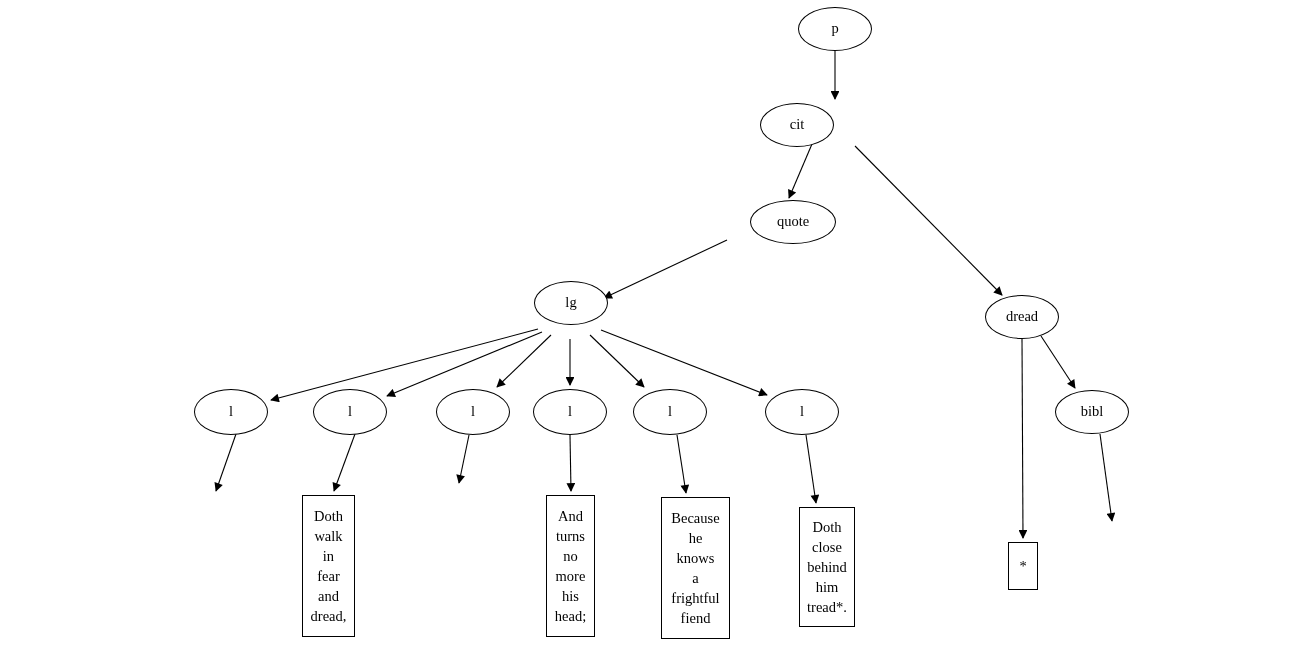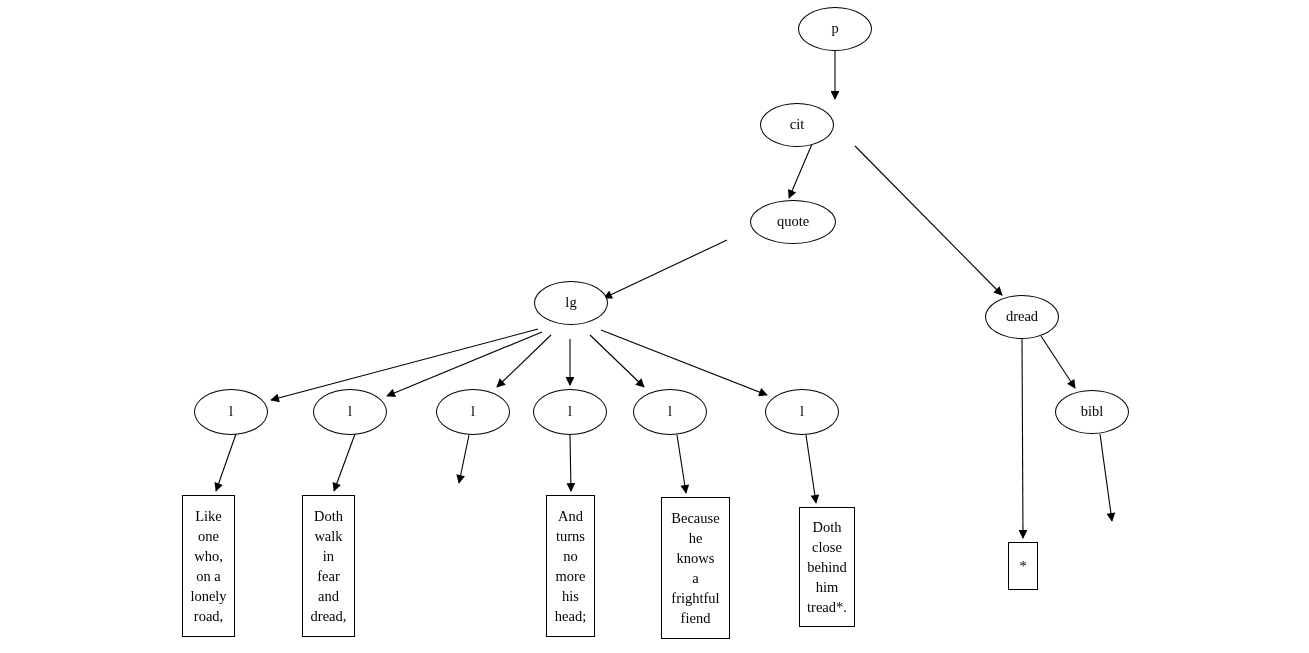--- a/index.html
+++ b/index.html
@@ -79,26 +79,20 @@
   <div class="node ellipse" style="left:534px;  top:281px; width:74px; height:44px;">lg</div>
   <div class="node ellipse" style="left:194px;  top:389px; width:74px; height:46px;">l</div>
   <div class="node ellipse" style="left:313px;  top:389px; width:74px; height:46px;">l</div>
   <div class="node ellipse" style="left:436px;  top:389px; width:74px; height:46px;">l</div>
   <div class="node ellipse" style="left:533px;  top:389px; width:74px; height:46px;">l</div>
   <div class="node ellipse" style="left:633px;  top:389px; width:74px; height:46px;">l</div>
   <div class="node ellipse" style="left:765px;  top:389px; width:74px; height:46px;">l</div>
   <div class="node ellipse" style="left:985px;  top:295px; width:74px; height:44px;">dread</div>
   <div class="node ellipse" style="left:1055px; top:390px; width:74px; height:44px;">bibl</div>
 
-  <div class="node box" style="left:182px;  top:495px; width:53px; height:142px;">Like
-one
-who,
-on a
-lonely
-road,</div>
   <div class="node box" style="left:302px;  top:495px; width:53px; height:142px;">Doth
 walk
 in
 fear
 and
 dread,</div>
   <div class="node box" style="left:546px;  top:495px; width:49px; height:142px;">And
 turns
 no
 more

